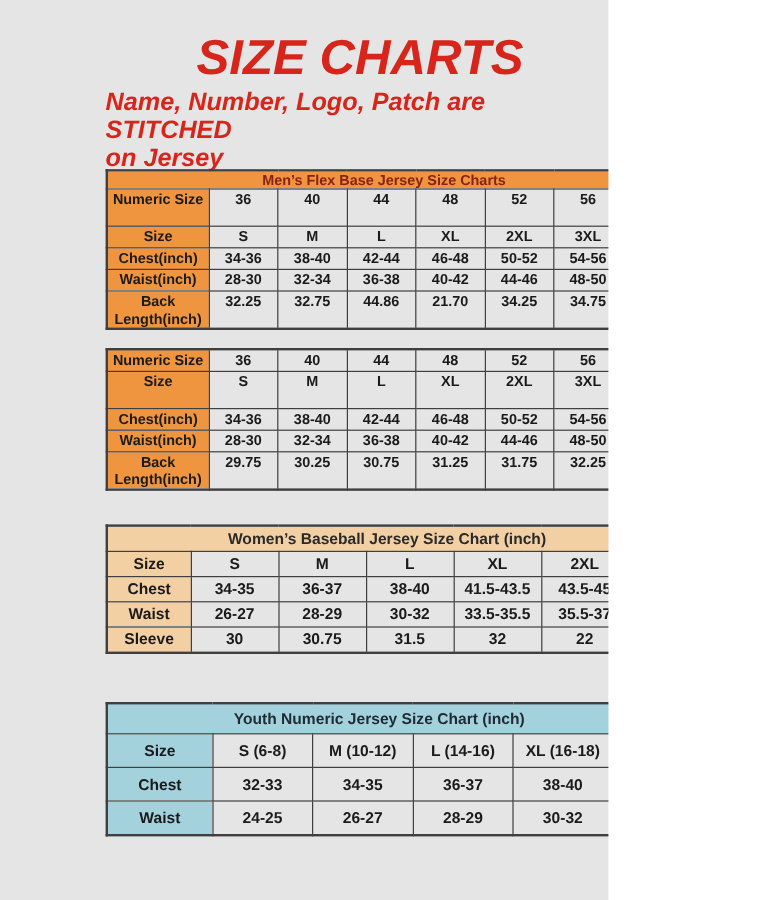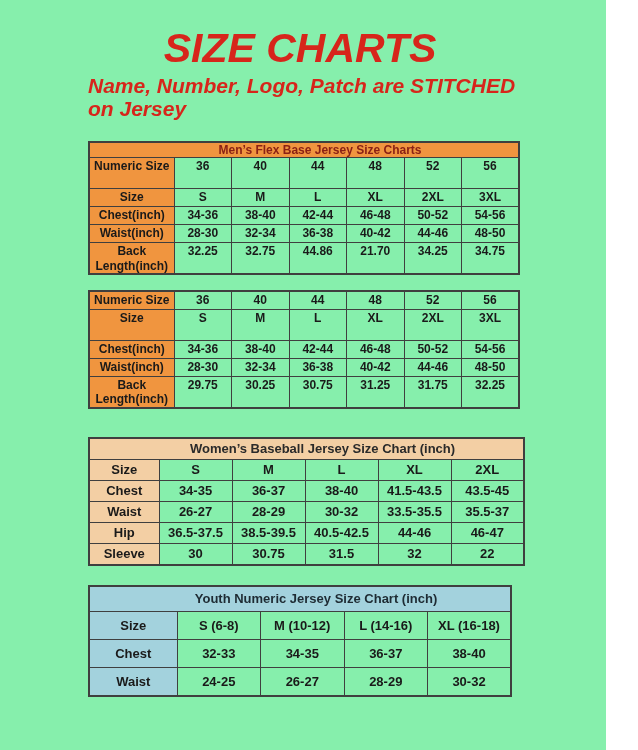--- a/index.html
+++ b/index.html
@@ -1,20 +1,20 @@
 <!DOCTYPE html>
 <html style="--title_red: #D7251B; --orange: #F0953F; --mens_title_text: #8B2115; --peach: #F3CFA4; --womens_title_text: #2A2A2A; --blue: #A3D2DD; --youth_title_text: #1E2B33; --cell_text: #1A1A1A; --border: #3F3F3F;"><head>
 <meta charset="utf-8">
 <style>
   html, body { margin: 0; padding: 0; background: #ffffff; }
   .canvas {
     position: relative;
-    width: 606px;
+    width: 507px;
     height: 750px;
-    background: #86efac;
+    background: #e5e5e5;
     font-family: "Liberation Sans", sans-serif;
     overflow: hidden;
   }
   .main-title {
     position: absolute;
     top: 26px;
     left: 0;
     width: 600px;
     margin: 0;
     text-align: center;
@@ -238,28 +238,20 @@
         </tr>
         <tr>
           <td class="label">Waist</td>
           <td>26-27</td>
           <td>28-29</td>
           <td>30-32</td>
           <td>33.5-35.5</td>
           <td>35.5-37</td>
         </tr>
         <tr>
-          <td class="label">Hip</td>
-          <td>36.5-37.5</td>
-          <td>38.5-39.5</td>
-          <td>40.5-42.5</td>
-          <td>44-46</td>
-          <td>46-47</td>
-        </tr>
-        <tr>
           <td class="label">Sleeve</td>
           <td>30</td>
           <td>30.75</td>
           <td>31.5</td>
           <td>32</td>
           <td>22</td>
         </tr>
       </tbody>
     </table>
   <table class="tbl youth t4">

